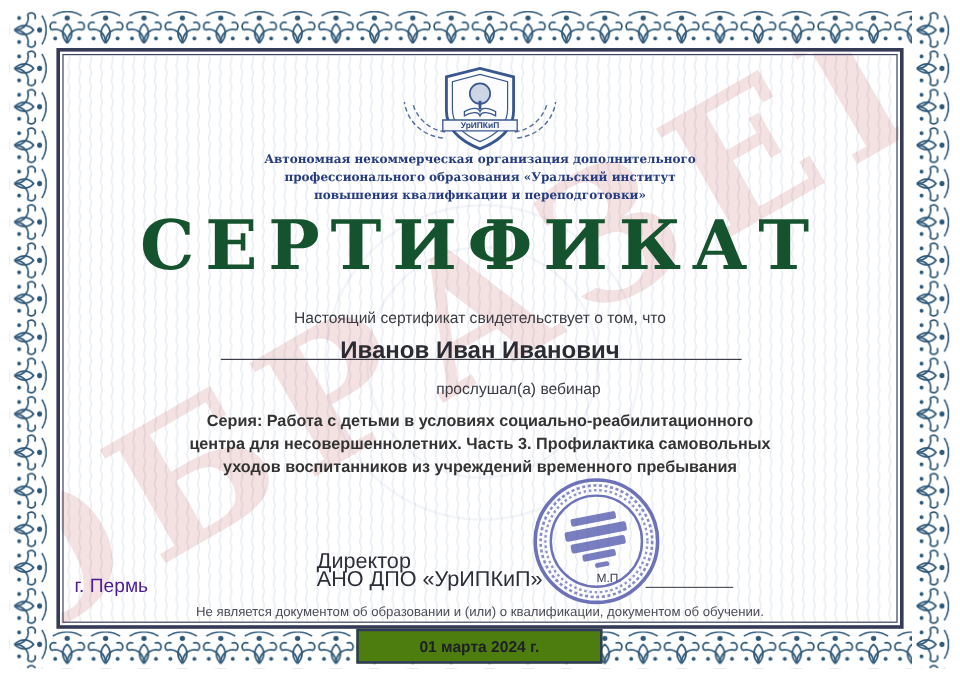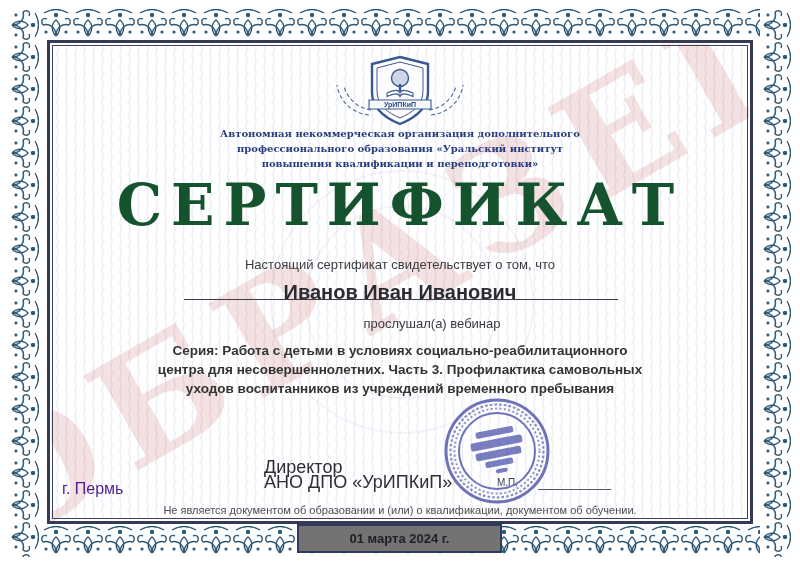--- a/index.html
+++ b/index.html
@@ -43,21 +43,21 @@
   .action{top:316px;font-size:13px;color:#3a3a42;padding-left:32px;}
   .webinar{top:341px;font-size:13.5px;font-weight:bold;line-height:19px;color:#333333;}
   .webinar span{display:block;}
   .city{left:62px;top:480px;font-size:16px;color:#4c1d95;}
   .director{left:264px;top:460px;font-size:18px;line-height:15px;color:#2e2e38;}
   .mp{left:497px;top:477px;font-size:10px;color:#3d3d55;}
   .sig-line{left:538px;top:489px;width:73px;border:none;border-top:1.5px solid #55555f;margin:0;}
   .stamp{left:442px;top:396px;opacity:0.88;}
   .disclaimer{top:504px;font-size:11px;color:#4c4c55;}
   .date-box{
-    left:297px;top:524px;width:205px;height:29px;z-index:3;background:#737373;
+    left:297px;top:524px;width:205px;height:29px;z-index:3;background:#4d7c0f;
     box-sizing:border-box;border:2px solid #2f3a5e;display:flex;align-items:center;justify-content:center;
     font-size:13px;font-weight:bold;color:#1f1f28;
   }
   .hidden-defs{position:absolute;width:0;height:0;overflow:hidden;}
 </style>
 </head>
 <body>
 
 <div class="page">
 

